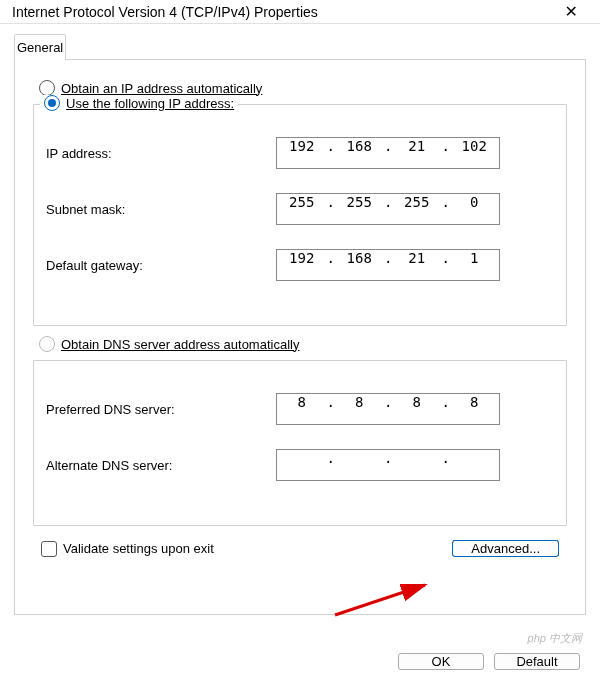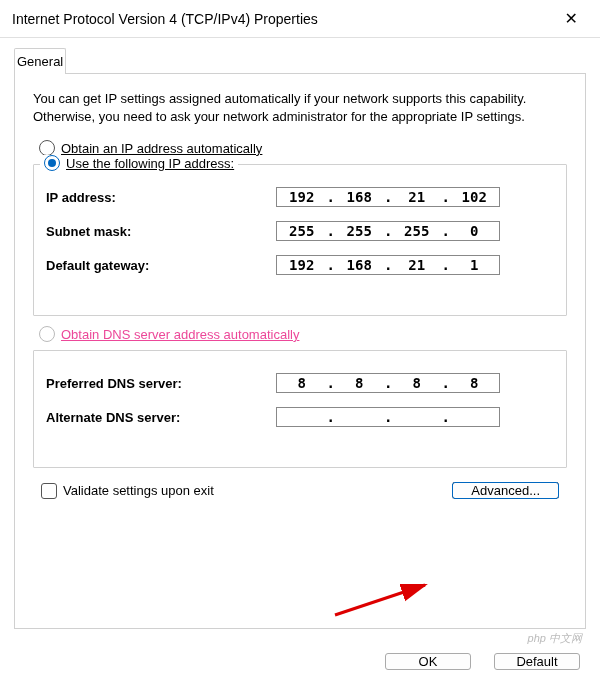--- a/index.html
+++ b/index.html
@@ -6,21 +6,21 @@
     body {
       font-family: "Segoe UI", Tahoma, sans-serif;
       font-size: 13px;
       background: #fff;
       width: 600px;
       height: 682px;
       position: relative;
       color: #000;
     }
     .titlebar {
-      height: 38px;
+      height: 24px;
       display: flex;
       align-items: center;
       padding: 0 12px;
       border-bottom: 1px solid #e0e0e0;
     }
     .titlebar .title { flex: 1; font-size: 14px; }
     .close-btn { font-size: 16px; padding: 4px 10px; cursor: default; }
     .tabs { padding: 10px 14px 0 14px; }
     .tabstrip { display: flex; }
     .tab {
@@ -35,21 +35,21 @@
       border: 1px solid #d0d0d0;
       padding: 16px 14px 14px 14px;
       margin-top: -1px;
       height: 556px;
     }
     .desc { margin: 0 4px 14px 4px; line-height: 1.4; }
     .group {
       border: 1px solid #d0d0d0;
       border-radius: 1px;
       margin: 0 4px 10px 4px;
-      padding: 8px 12px 26px 12px;
+      padding: 8px 12px 20px 12px;
       position: relative;
     }
     .radio-row, .check-row {
       display: flex;
       align-items: center;
       gap: 6px;
       margin: 4px 0 8px 10px;
     }
     .radio {
       width: 16px; height: 16px;
@@ -61,44 +61,43 @@
     }
     .radio.disabled { border-color: #bbb; }
     .radio.checked { border-color: #0067c0; }
     .radio.checked::after {
       content: "";
       width: 8px; height: 8px;
       border-radius: 50%;
       background: #0067c0;
     }
     .radio-label { font-size: 13px; text-decoration: underline; }
-    .radio-label.disabled { color: #ec4899; }
+    .radio-label.disabled { color: #000000; }
     .group-legend {
       position: absolute;
       top: -10px;
       left: 6px;
       background: #fff;
       padding: 0 4px;
       display: flex;
       align-items: center;
       gap: 6px;
     }
     .field-row {
       display: flex;
       align-items: center;
-      margin: 14px 0;
-      font-weight: bold;
+      margin: 24px 0;
     }
     .field-label { flex: 0 0 230px; }
     .ip-input {
       border: 1px solid #888;
-      height: 20px;
+      height: 32px;
       width: 224px;
       display: flex;
-      align-items: center;
+      align-items: flex-start;
       font-family: "Segoe UI", monospace;
       font-size: 14px;
     }
     .ip-input .oct { flex: 1; text-align: center; }
     .ip-input .dot { width: 8px; text-align: center; }
     .checkbox {
       width: 16px; height: 16px;
       border: 1.5px solid #555;
       border-radius: 3px;
     }
@@ -118,21 +117,21 @@
     .btn.focus {
       border: 1px dotted #222;
       outline: 1px solid #0067c0;
       outline-offset: -1px;
     }
     .dlg-buttons {
       position: absolute;
       bottom: 12px;
       right: 20px;
       display: flex;
-      gap: 23px;
+      gap: 10px;
     }
     .dlg-buttons .btn { min-width: 86px; }
     .arrow {
       position: absolute;
       left: 330px; top: 580px;
       pointer-events: none;
     }
     .watermark {
       position: absolute;
       right: 18px; bottom: 36px;
@@ -148,21 +147,20 @@
   <span class="title">Internet Protocol Version 4 (TCP/IPv4) Properties</span>
   <span class="close-btn">✕</span>
 </div>
 
 <div class="tabs">
   <div class="tabstrip">
     <div class="tab">General</div>
   </div>
   <div class="tab-panel">
 
-    <p class="desc">You can get IP settings assigned automatically if your network supports this capability. Otherwise, you need to ask your network administrator for the appropriate IP settings.</p>
 
     <div class="radio-row">
       <span class="radio"></span>
       <span class="radio-label">Obtain an IP address automatically</span>
     </div>
 
     <div class="group">
       <div class="group-legend">
         <span class="radio checked"></span>
         <span class="radio-label">Use the following IP address:</span>

